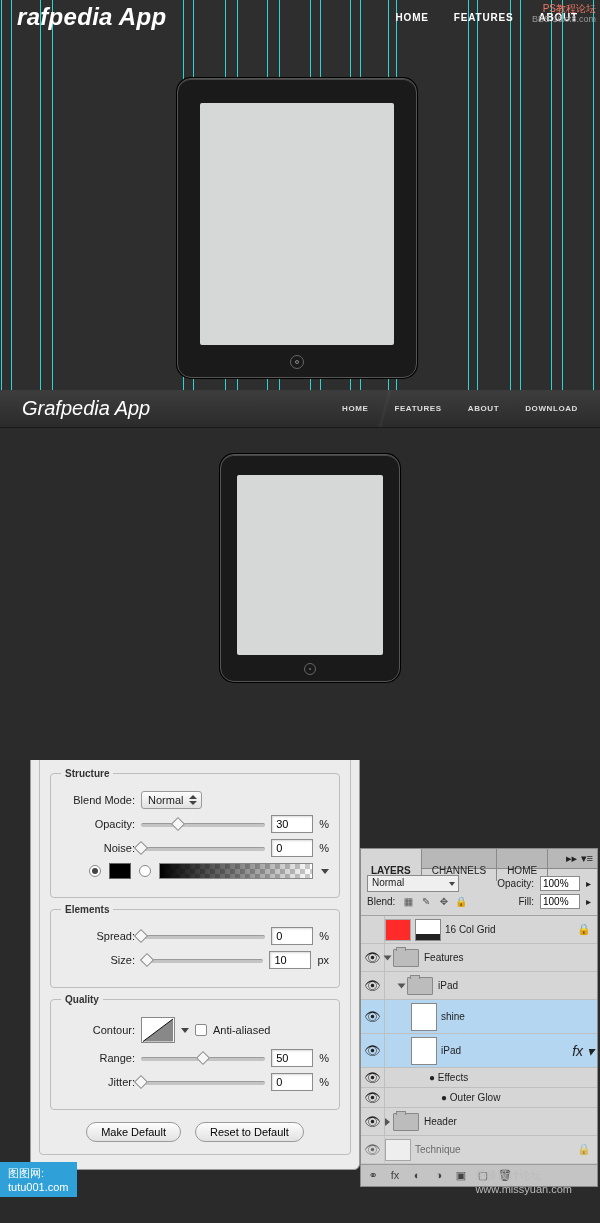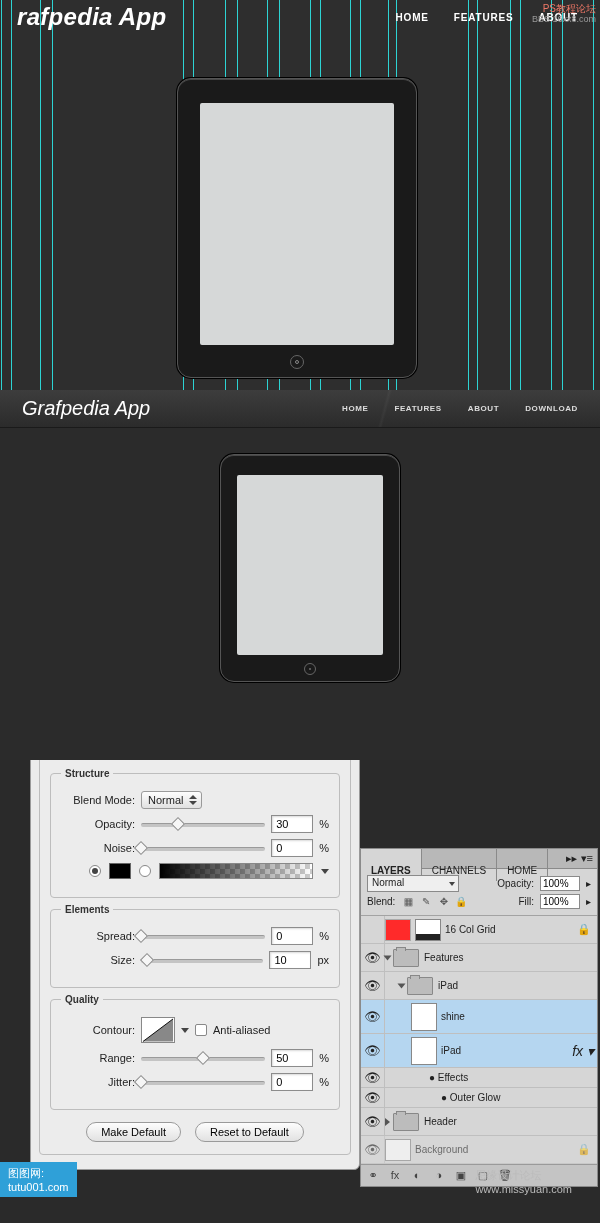--- a/index.html
+++ b/index.html
@@ -339,21 +339,21 @@
       </div>
       <div class="lyr">
         <span class="eye">👁</span>
         <span class="tri"></span>
         <span class="fld"></span>
         <span class="name">Header</span>
       </div>
       <div class="lyr" style="opacity:.6">
         <span class="eye">👁</span>
         <span class="thumb"></span>
-        <span class="name">Background</span>
+        <span class="name">Technique</span>
         <span class="lock">🔒</span>
       </div>
     </div>
     <div class="lp-footer">
       <span>⚭</span>
       <span>fx</span>
       <span>◐</span>
       <span>◑</span>
       <span>▣</span>
       <span>▢</span>

